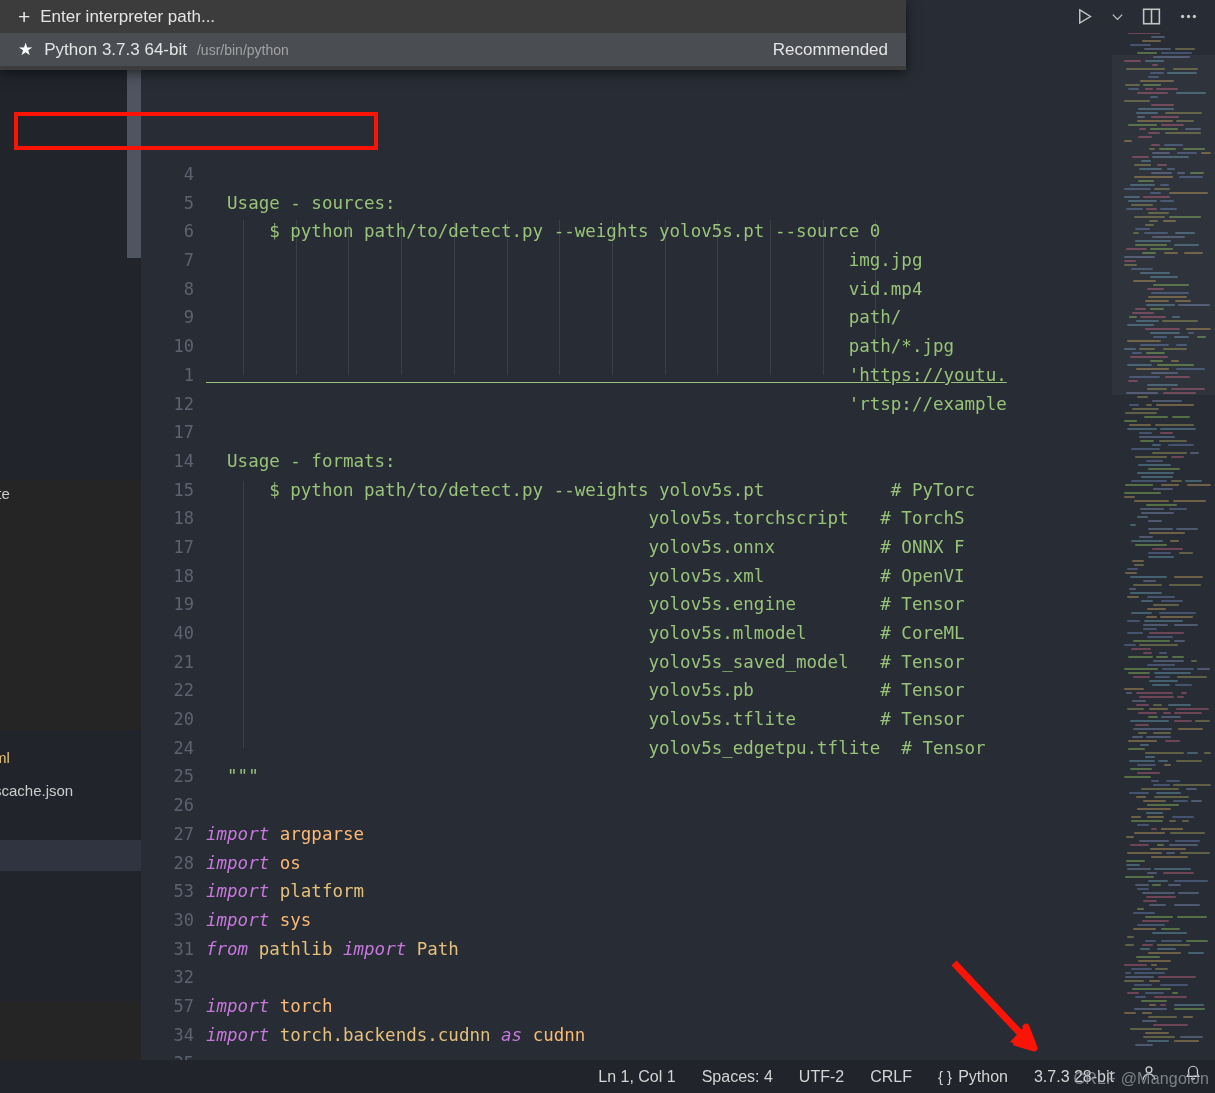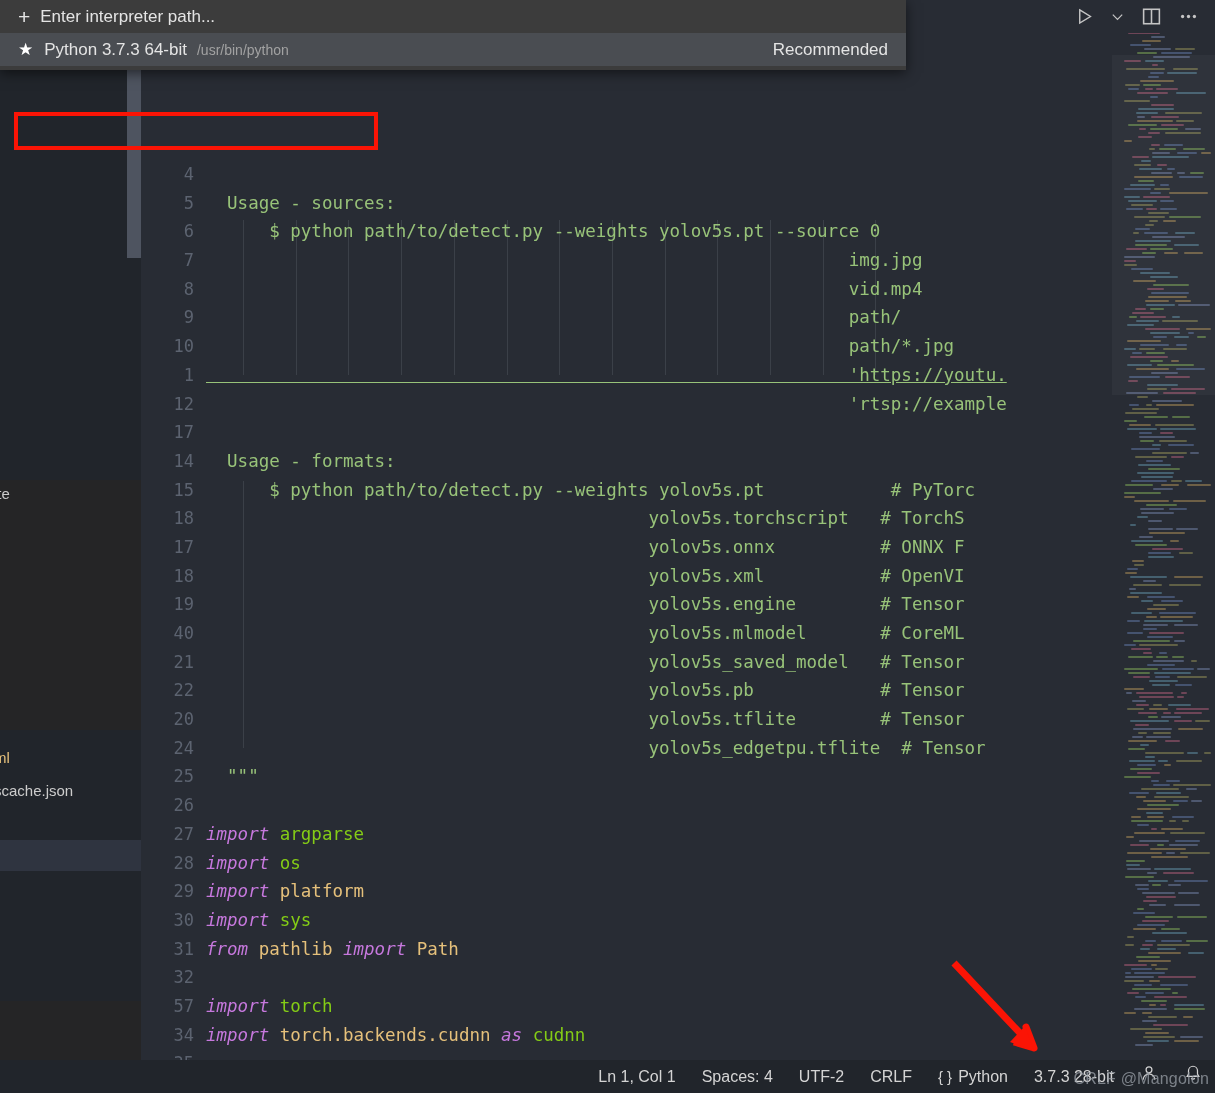--- a/index.html
+++ b/index.html
@@ -45,21 +45,21 @@
   .code {
     position: absolute; left: 65px; top: 0; right: 0; height: 100%;
     font-family: "DejaVu Sans Mono", monospace; font-size: 17.5px;
     white-space: pre; overflow: hidden;
   }
   .code .ln { height: 28.7px; line-height: 28.7px; }
   .g  { color: #98c379; }            
   .kw { color: #c678dd; font-style: italic; }  
   .mod{ color: #e5c07b; }            
   .ty { color: #e5c07b; }            
-  .pl { color: #84cc16; }            
+  .pl { color: #fdba74; }            
   .link { text-decoration: underline; }
 
   
   .guides { position: absolute; left: 65px; top: 0; width: 900px; height: 100%; pointer-events: none; }
   .guides i {
     position: absolute; width: 1px; background: #3b4048; display: block;
   }
 
   
   .minimap {
@@ -173,21 +173,21 @@
         <div>19</div>
         <div>40</div>
         <div>21</div>
         <div>22</div>
         <div>20</div>
         <div>24</div>
         <div>25</div>
         <div>26</div>
         <div>27</div>
         <div>28</div>
-        <div>29</div>
+        <div>53</div>
         <div>30</div>
         <div>31</div>
         <div>32</div>
         <div>57</div>
         <div>34</div>
         <div>35</div>
       </div>
     <div class="guides" id="guides">
         <i style="left: 37px; top: 220.27px; height: 154.98px;"></i>
         <i style="left: 89.7px; top: 220.27px; height: 154.98px;"></i>

